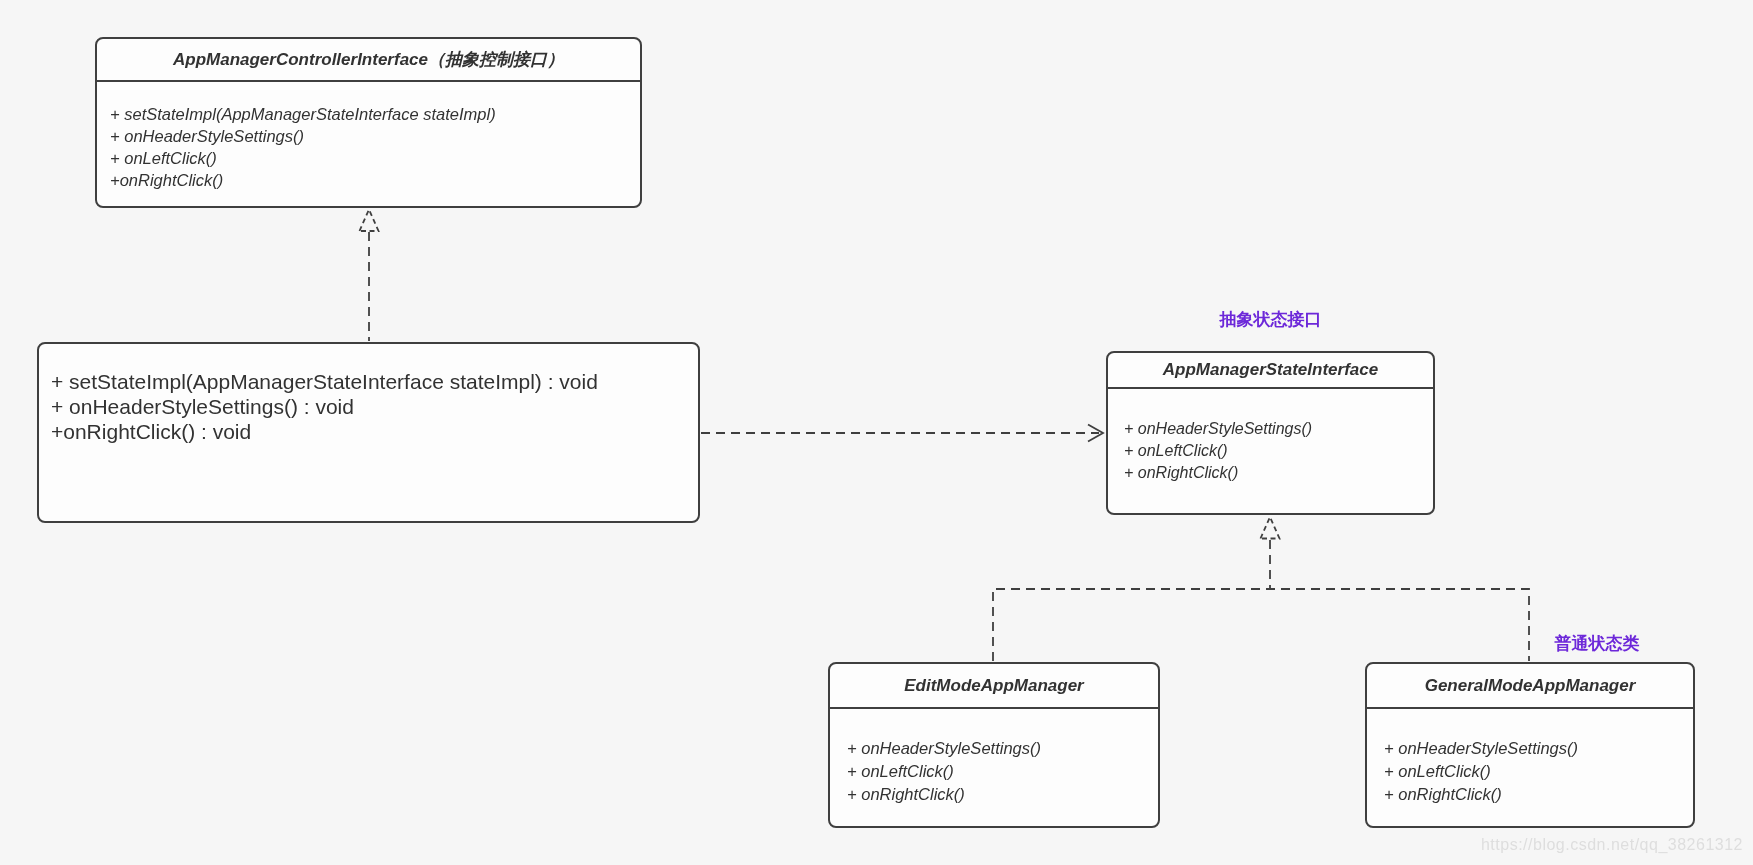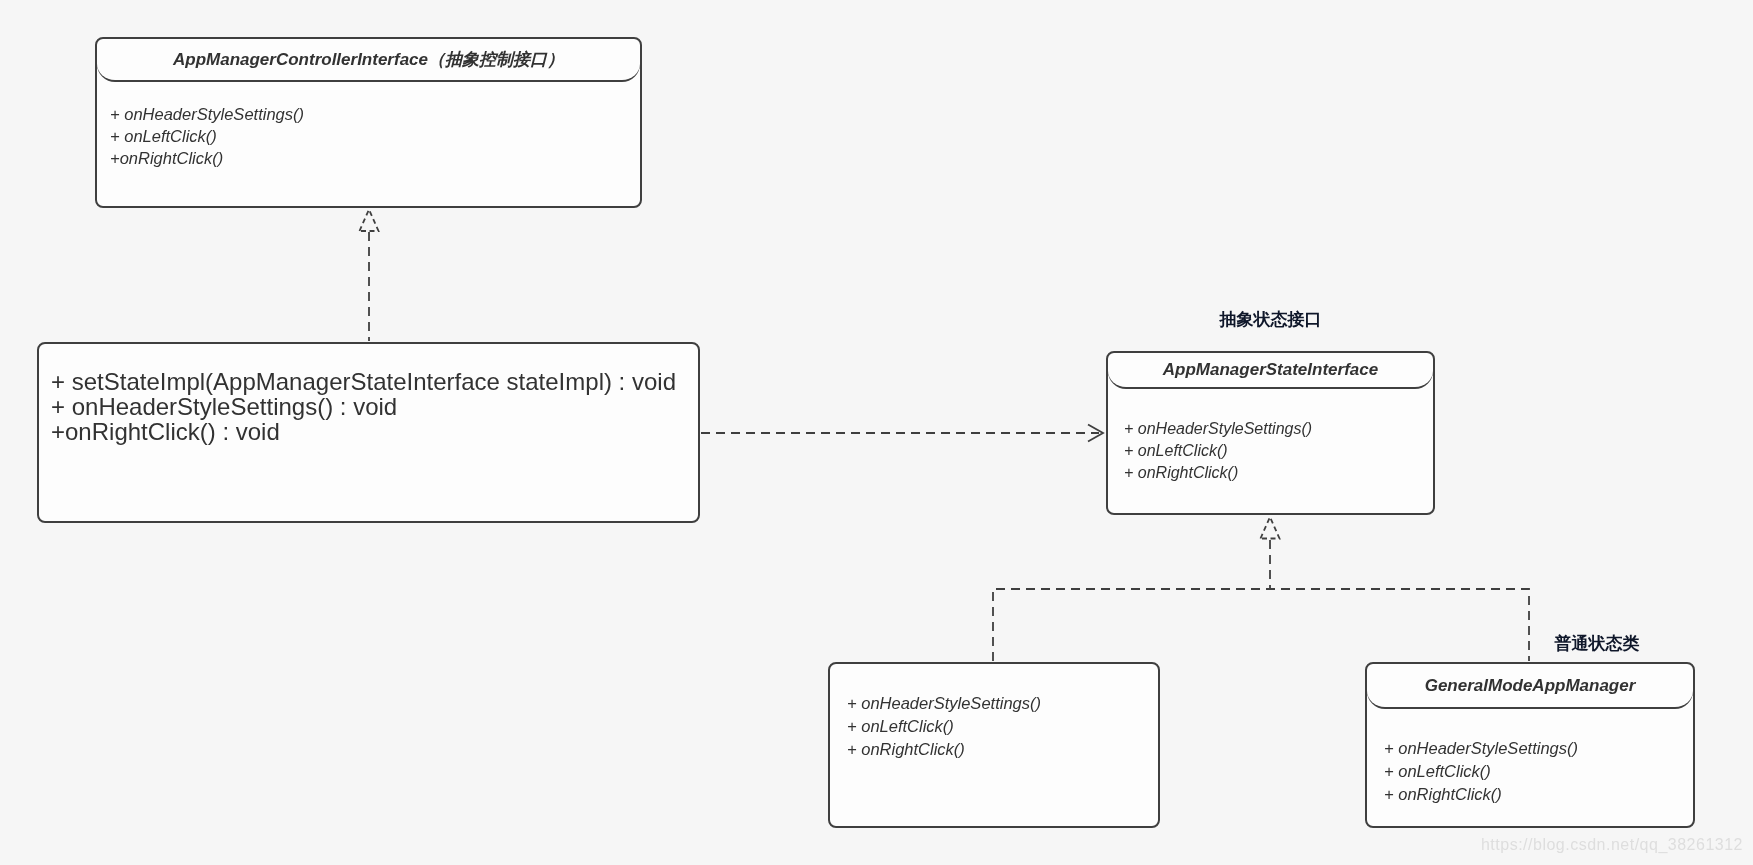--- a/index.html
+++ b/index.html
@@ -35,32 +35,31 @@
     border:2px solid #3f3f3f;
     border-radius:8px;
     box-sizing:border-box;
   }
   .uml-head{
     display:flex;align-items:center;justify-content:center;
     border-bottom:2px solid #3f3f3f;
     font-weight:bold;
     white-space:nowrap;
     box-sizing:border-box;
-    border-radius:18px;
   }
   .uml-body{
     box-sizing:border-box;
     white-space:nowrap;
   }
   .italic{font-style:italic;}
   .annotation{
     position:absolute;
     font-weight:bold;
     font-size:17px;
-    color:#0f172a;
+    color:#6d28d9;
     text-align:center;
     height:24px;line-height:24px;
     white-space:nowrap;
   }
   .watermark{
     position:absolute;
     top:836px;right:10px;
     font-size:16px;
     color:#dedede;
     letter-spacing:0.5px;
@@ -86,46 +85,48 @@
     <g>
       <polyline class="arrowhead" points="1260.5,538.5 1270,517 1279.5,538.5 1260.5,538.5"></polyline>
       <line x1="1270" y1="540" x2="1270" y2="589"></line>
       <polyline points="993,661 993,589 1529,589 1529,661"></polyline>
     </g>
   </svg>
 
   <div class="uml-box" style="left:95px;top:37px;width:547px;height:171px">
     <div class="uml-head italic" style="height:43px;font-size:17px">AppManagerControllerInterface（抽象控制接口）</div>
     <div class="uml-body italic" style="padding:21px 6px 0 13px;font-size:16.5px;line-height:22px">
+      <div>+ setStateImpl(AppManagerStateInterface stateImpl)</div>
       <div>+ onHeaderStyleSettings()</div>
       <div>+ onLeftClick()</div>
       <div>+onRightClick()</div>
     </div>
   </div>
 
   <div class="uml-box" style="left:37px;top:342px;width:663px;height:181px">
-    <div class="uml-body" style="padding:25px 6px 0 12px;font-size:24px;line-height:25px">
+    <div class="uml-body" style="padding:25px 6px 0 12px;font-size:21px;line-height:25px">
       <div>+ setStateImpl(AppManagerStateInterface stateImpl) : void</div>
       <div>+ onHeaderStyleSettings() : void</div>
       <div>+onRightClick() : void</div>
     </div>
   </div>
 
   <div class="annotation" style="left:1106px;top:308px;width:329px">抽象状态接口</div>
   <div class="uml-box" style="left:1106px;top:351px;width:329px;height:164px">
     <div class="uml-head italic" style="height:36px;font-size:17px">AppManagerStateInterface</div>
     <div class="uml-body italic" style="padding:29px 6px 0 16px;font-size:16px;line-height:22px">
       <div>+ onHeaderStyleSettings()</div>
       <div>+ onLeftClick()</div>
       <div>+ onRightClick()</div>
     </div>
   </div>
 
   <div class="annotation" style="left:842px;top:660px;width:160px">编辑状态类</div>
   <div class="uml-box" style="left:828px;top:662px;width:332px;height:166px">
+    <div class="uml-head italic" style="height:45px;font-size:17px">EditModeAppManager</div>
     <div class="uml-body italic" style="padding:28px 6px 0 17px;font-size:16.5px;line-height:23px">
       <div>+ onHeaderStyleSettings()</div>
       <div>+ onLeftClick()</div>
       <div>+ onRightClick()</div>
     </div>
   </div>
 
   <div class="annotation" style="left:1517px;top:632px;width:160px">普通状态类</div>
   <div class="uml-box" style="left:1365px;top:662px;width:330px;height:166px">
     <div class="uml-head italic" style="height:45px;font-size:17px">GeneralModeAppManager</div>

